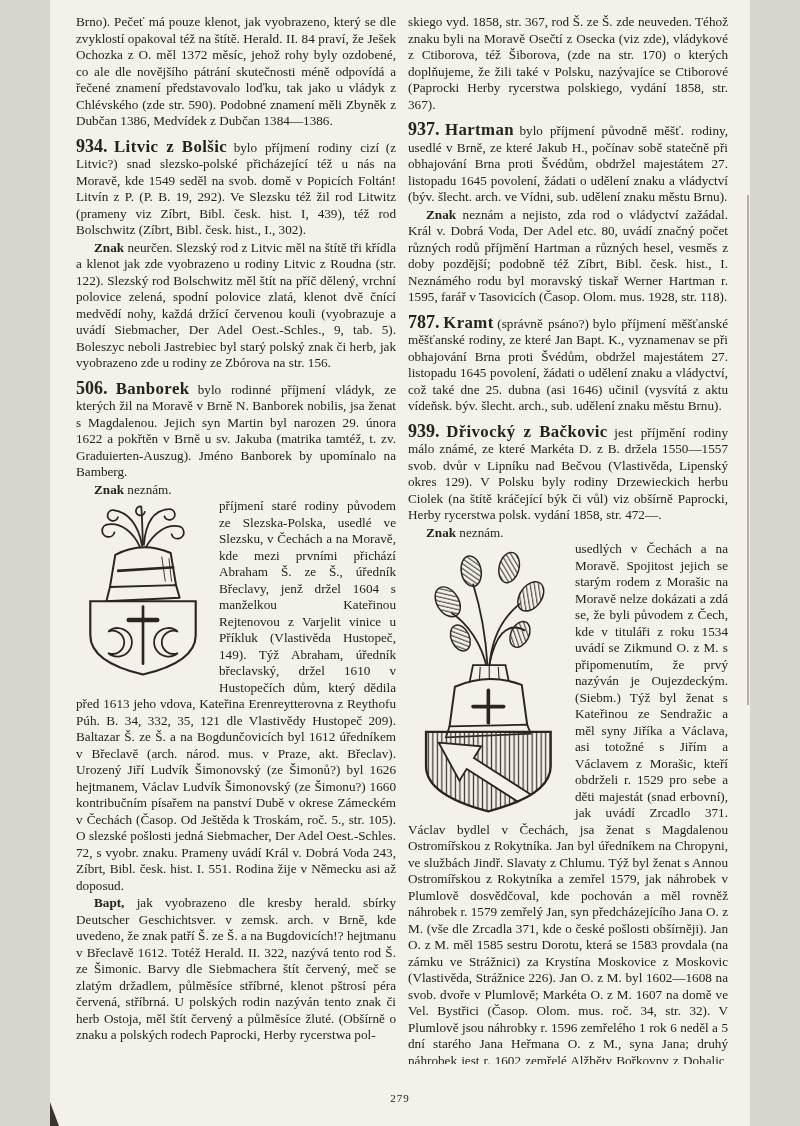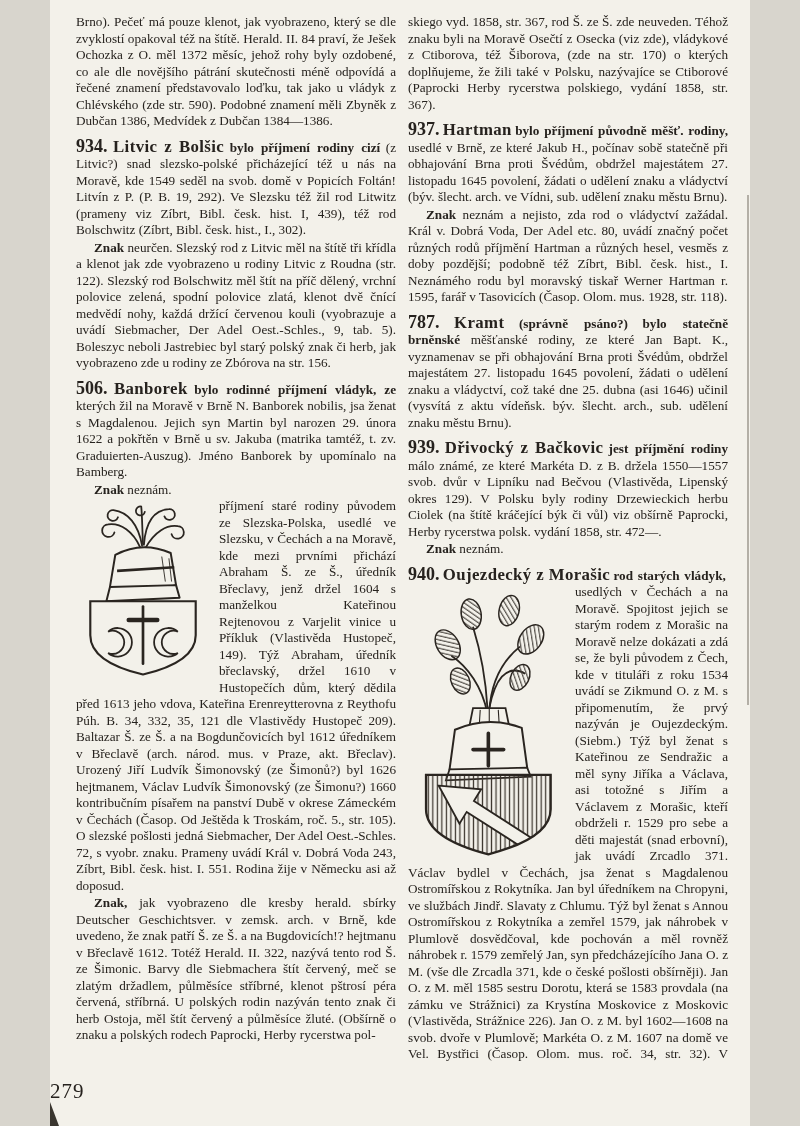--- a/index.html
+++ b/index.html
@@ -12,27 +12,27 @@
     font-family:"Liberation Serif","DejaVu Serif",serif;
     color:#26221e;
   }
   .cols{display:flex;gap:12px;padding:14px 22px 0 26px;align-items:flex-start;}
   .col{width:370px;height:1050px;overflow:hidden;}
   p{margin:0;text-align:justify;font-size:13.2px;line-height:16.5px;}
   .entry{margin-top:8px;}
   .znak{text-indent:18px;margin-top:1px;}
   .enum{font-weight:bold;font-size:18px;}
   .ename{font-weight:bold;font-size:16.8px;letter-spacing:.4px;}
-  .elead,.esuffix{font-weight:bold;word-spacing:1.5px;}
+  .elead,.esuffix{font-weight:normal;word-spacing:1.5px;}
   .zlabel{font-weight:bold;}
   .figure{float:left;margin:3px 9px 2px 0;}
   .figure svg{display:block;}
   .pageno{
     position:absolute;left:0;right:0;bottom:22px;
-    font-size:21px;letter-spacing:1px;
+    text-align:center;font-size:11px;letter-spacing:1px;
   }
   .edge-right{position:absolute;right:1px;top:195px;width:2px;height:510px;background:#7d786d;opacity:.55;}
   .corner-bl{position:absolute;left:0;bottom:0;width:9px;height:24px;background:#3a362f;clip-path:polygon(0 0,100% 100%,0 100%);}
 </style>
 </head>
 <body>
 
 <div class="page">
   <div class="cols">
 
@@ -83,21 +83,21 @@
               <path d="M75,118 L75,182" stroke-width="3"></path>
               <path d="M59,133 L91,133" stroke-width="5"></path>
             </g>
             <path d="M36,146 A13,13 0 1 1 36,170 A16,16 0 1 0 36,146 Z" fill="#f3f1ea" stroke="#2a2520" stroke-width="2"></path>
             <path d="M114,146 A13,13 0 1 0 114,170 A16,16 0 1 1 114,146 Z" fill="#f3f1ea" stroke="#2a2520" stroke-width="2"></path>
           </svg>
         </span>
         <span>příjmení staré rodiny původem ze Slezska-Polska, usedlé ve Slezsku, v Čechách a na Moravě, kde mezi prvními přichází Abraham Š. ze Š., úředník Břeclavy, jenž držel 1604 s manželkou Kateřinou Rejtenovou z Varjelit vinice u Příkluk (Vlastivěda Hustopeč, 149). Týž Abraham, úředník břeclavský, držel 1610 v Hustopečích dům, který dědila před 1613 jeho vdova, Kateřina Erenreytterovna z Reythofu Púh. B. 34, 332, 35, 121 dle Vlastivědy Hustopeč 209). Baltazar Š. ze Š. a na Bogdunčovicích byl 1612 úředníkem v Břeclavě (arch. národ. mus. v Praze, akt. Břeclav). Urozený Jiří Ludvík Šimonovský (ze Šimonů?) byl 1626 hejtmanem, Václav Ludvík Šimonovský (ze Šimonu?) 1660 kontribučním písařem na panství Dubě v okrese Zámeckém v Čechách (Časop. Od Ještěda k Troskám, roč. 5., str. 105). O slezské pošlosti jedná Siebmacher, Der Adel Oest.-Schles. 72, s vyobr. znaku. Prameny uvádí Král v. Dobrá Voda 243, Zíbrt, Bibl. česk. hist. I. 551. Rodina žije v Německu asi až doposud.</span>
       </p>
       <p class="znak">
-        <span class="zlabel">Znak,</span>
+        <span class="zlabel">Bapt,</span>
         <span>jak vyobrazeno dle kresby herald. sbírky Deutscher Geschichtsver. v zemsk. arch. v Brně, kde uvedeno, že znak patří Š. ze Š. a na Bugdovicích!? hejtmanu v Břeclavě 1612. Totéž Herald. II. 322, nazývá tento rod Š. ze Šimonic. Barvy dle Siebmachera štít červený, meč se zlatým držadlem, půlměsíce stříbrné, klenot pštrosí péra červená, stříbrná. U polských rodin nazýván tento znak či herb Ostoja, měl štít červený a půlměsíce žluté. (Obšírně o znaku a polských rodech Paprocki, Herby rycerstwa pol-</span>
       </p>
     </div>
 
     <div class="col">
       <p class="body">skiego vyd. 1858, str. 367, rod Š. ze Š. zde neuveden. Téhož znaku byli na Moravě Osečtí z Osecka (viz zde), vládykové z Ctiborova, též Šiborova, (zde na str. 170) o kterých doplňujeme, že žili také v Polsku, nazývajíce se Ctiborové (Paprocki Herby rycerstwa polskiego, vydání 1858, str. 367).</p>
 
       <p class="entry">
         <span class="enum">937.</span>
         <span class="ename">Hartman</span>
@@ -106,40 +106,35 @@
       </p>
       <p class="znak">
         <span class="zlabel">Znak</span>
         <span>neznám a nejisto, zda rod o vládyctví zažádal. Král v. Dobrá Voda, Der Adel etc. 80, uvádí značný počet různých rodů příjmění Hartman a různých hesel, vesměs z doby pozdější; podobně též Zíbrt, Bibl. česk. hist., I. Neznámého rodu byl moravský tiskař Werner Hartman r. 1595, farář v Tasovicích (Časop. Olom. mus. 1928, str. 118).</span>
       </p>
 
       <p class="entry">
         <span class="enum">787.</span>
         <span class="ename">Kramt</span>
         <span class="esuffix">(správně psáno?)</span>
-        <span class="elead">bylo statečně brněnské</span>
+        <span class="elead">bylo příjmení měšťanské</span>
         <span>měšťanské rodiny, ze které Jan Bapt. K., vyznamenav se při obhajování Brna proti Švédům, obdržel majestátem 27. listopadu 1645 povolení, žádati o udělení znaku a vládyctví, což také dne 25. dubna (asi 1646) učinil (vysvítá z aktu vídeňsk. býv. šlecht. arch., sub. udělení znaku městu Brnu).</span>
       </p>
 
       <p class="entry">
         <span class="enum">939.</span>
         <span class="ename">Dřivocký z Bačkovic</span>
         <span class="elead">jest příjmění rodiny</span>
         <span>málo známé, ze které Markéta D. z B. držela 1550—1557 svob. dvůr v Lipníku nad Bečvou (Vlastivěda, Lipenský okres 129). V Polsku byly rodiny Drzewieckich herbu Ciolek (na štítě kráčející býk či vůl) viz obšírně Paprocki, Herby rycerstwa polsk. vydání 1858, str. 472—.</span>
       </p>
       <p class="znak">
         <span class="zlabel">Znak</span>
         <span>neznám.</span>
       </p>
 
-      <p class="entry">
-        <span class="enum">940.</span>
-        <span class="ename">Oujezdecký z Morašic</span>
-        <span class="elead">rod starých vládyk,</span>
-      </p>
       <p>
         <span class="figure">
 
           <svg viewBox="0 0 175 300" width="158" height="271">
             <defs>
               <pattern id="vh" width="5" height="6" patternUnits="userSpaceOnUse">
                 <path d="M2.5,0 V6" stroke="#3d372f" stroke-width="1.4"></path>
               </pattern>
               <pattern id="lh" width="4.5" height="4.5" patternUnits="userSpaceOnUse" patternTransform="rotate(45)">
                 <path d="M0,2 H4.5" stroke="#45403a" stroke-width="1.2"></path>

